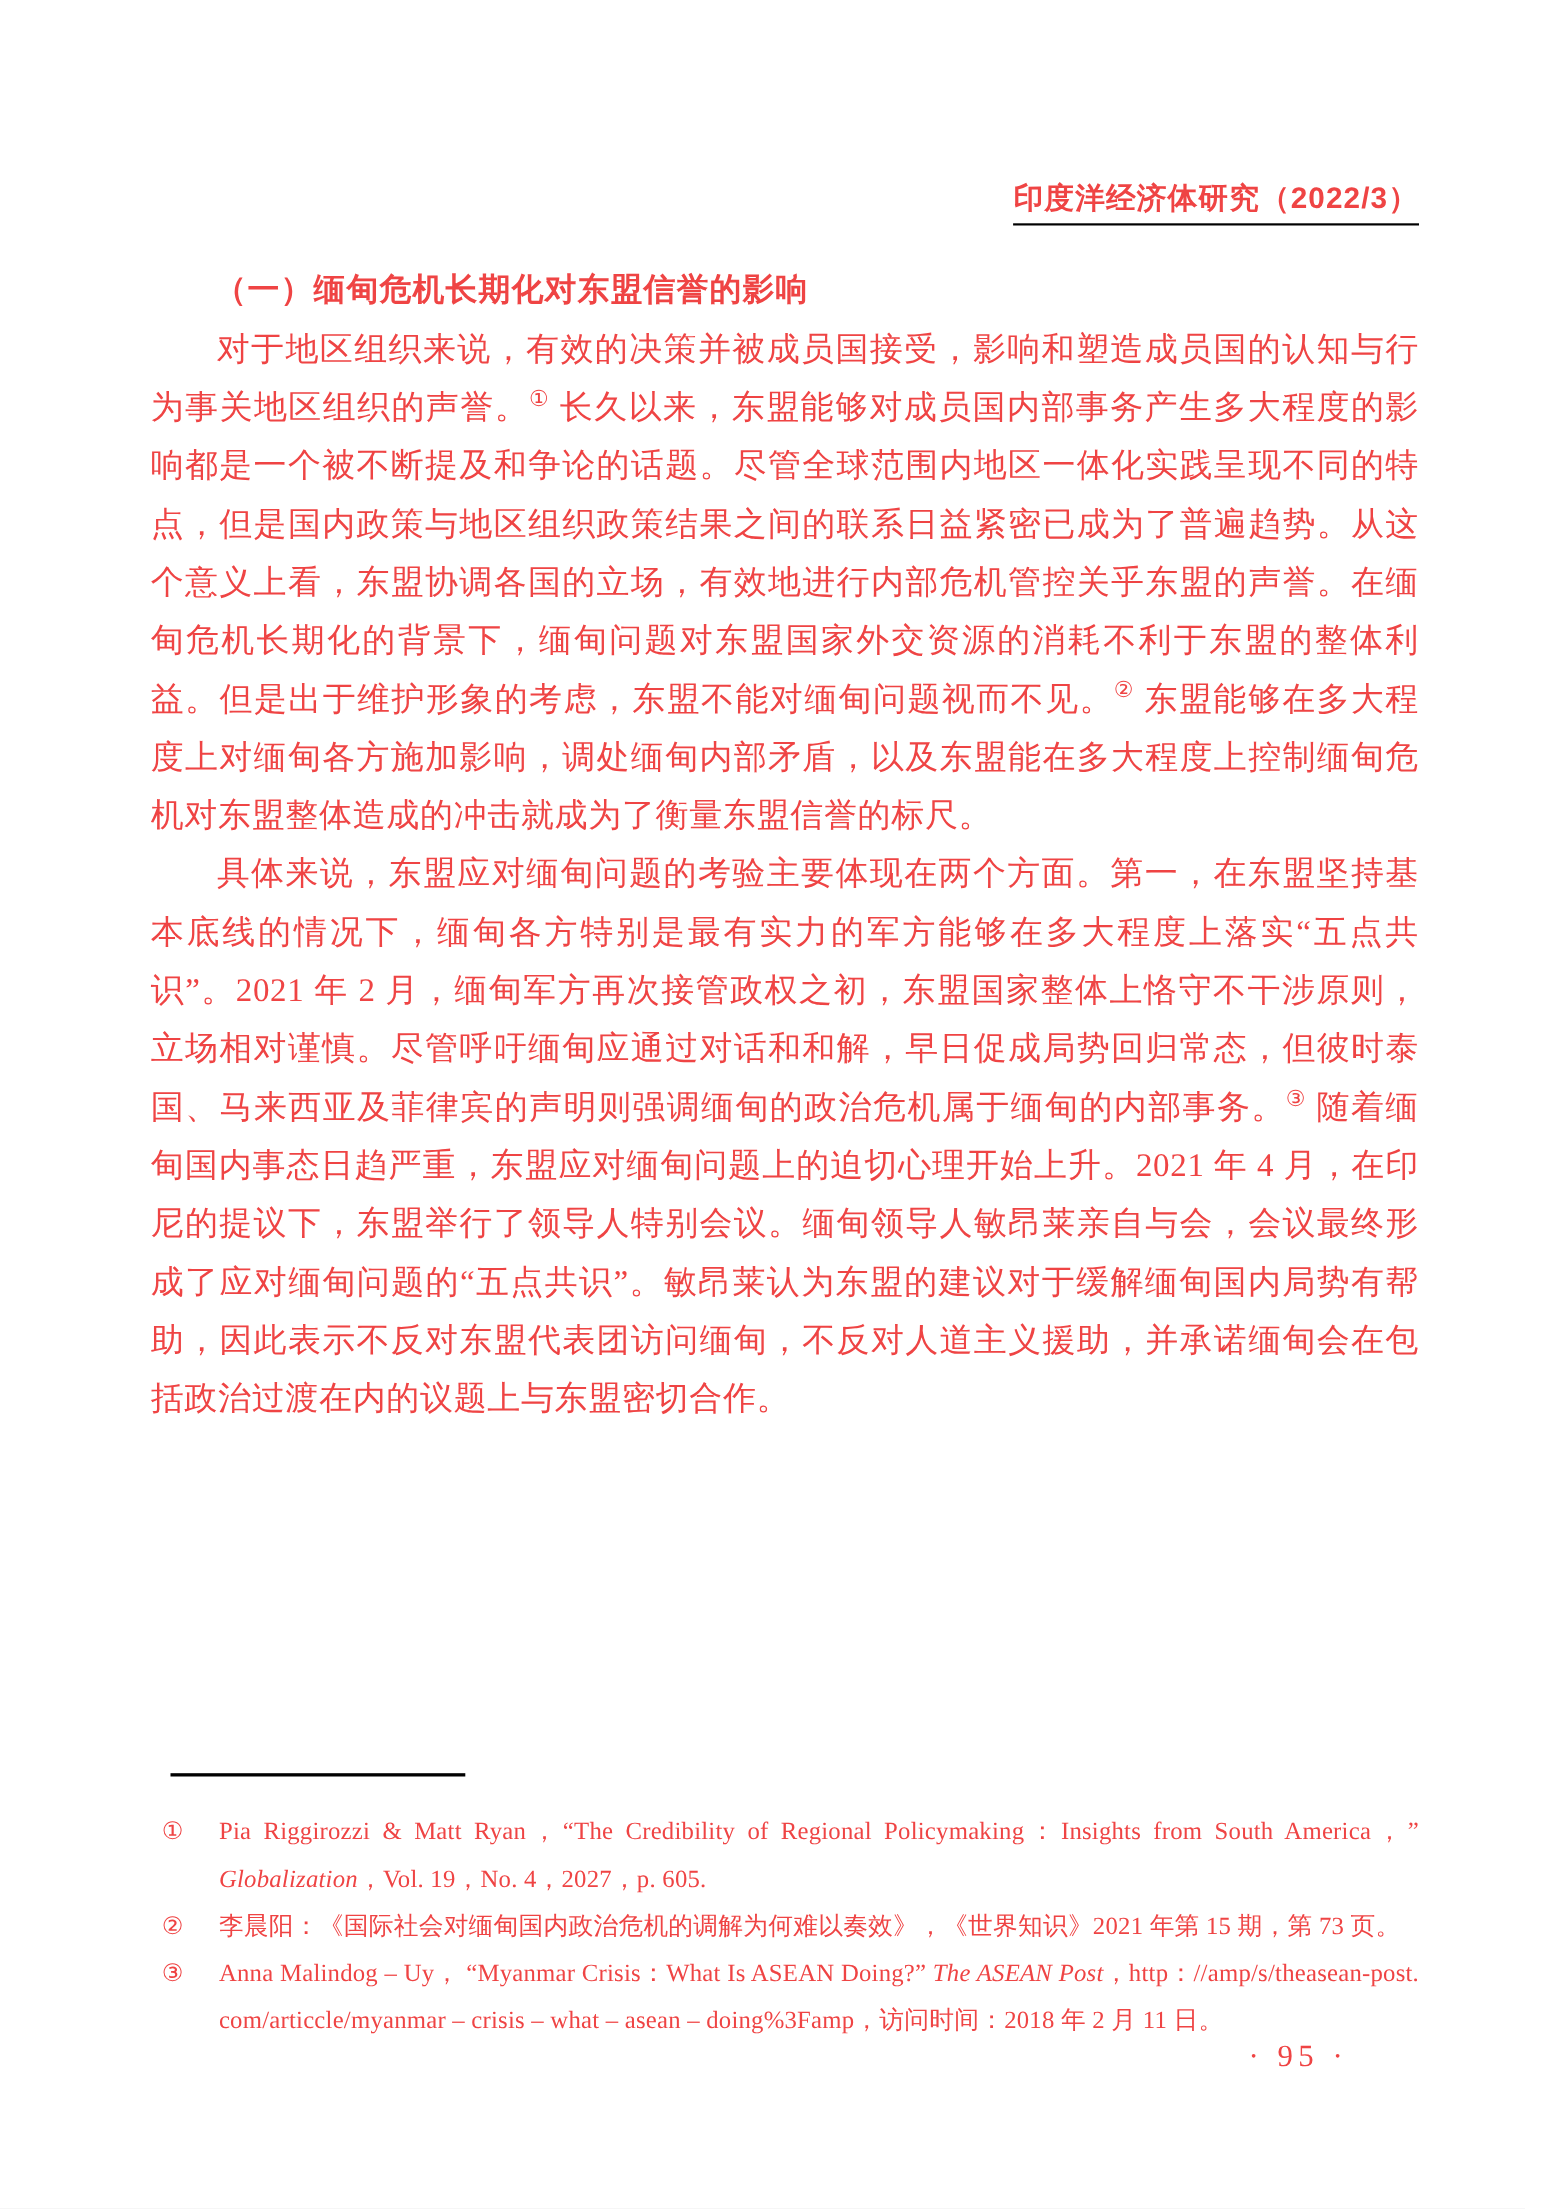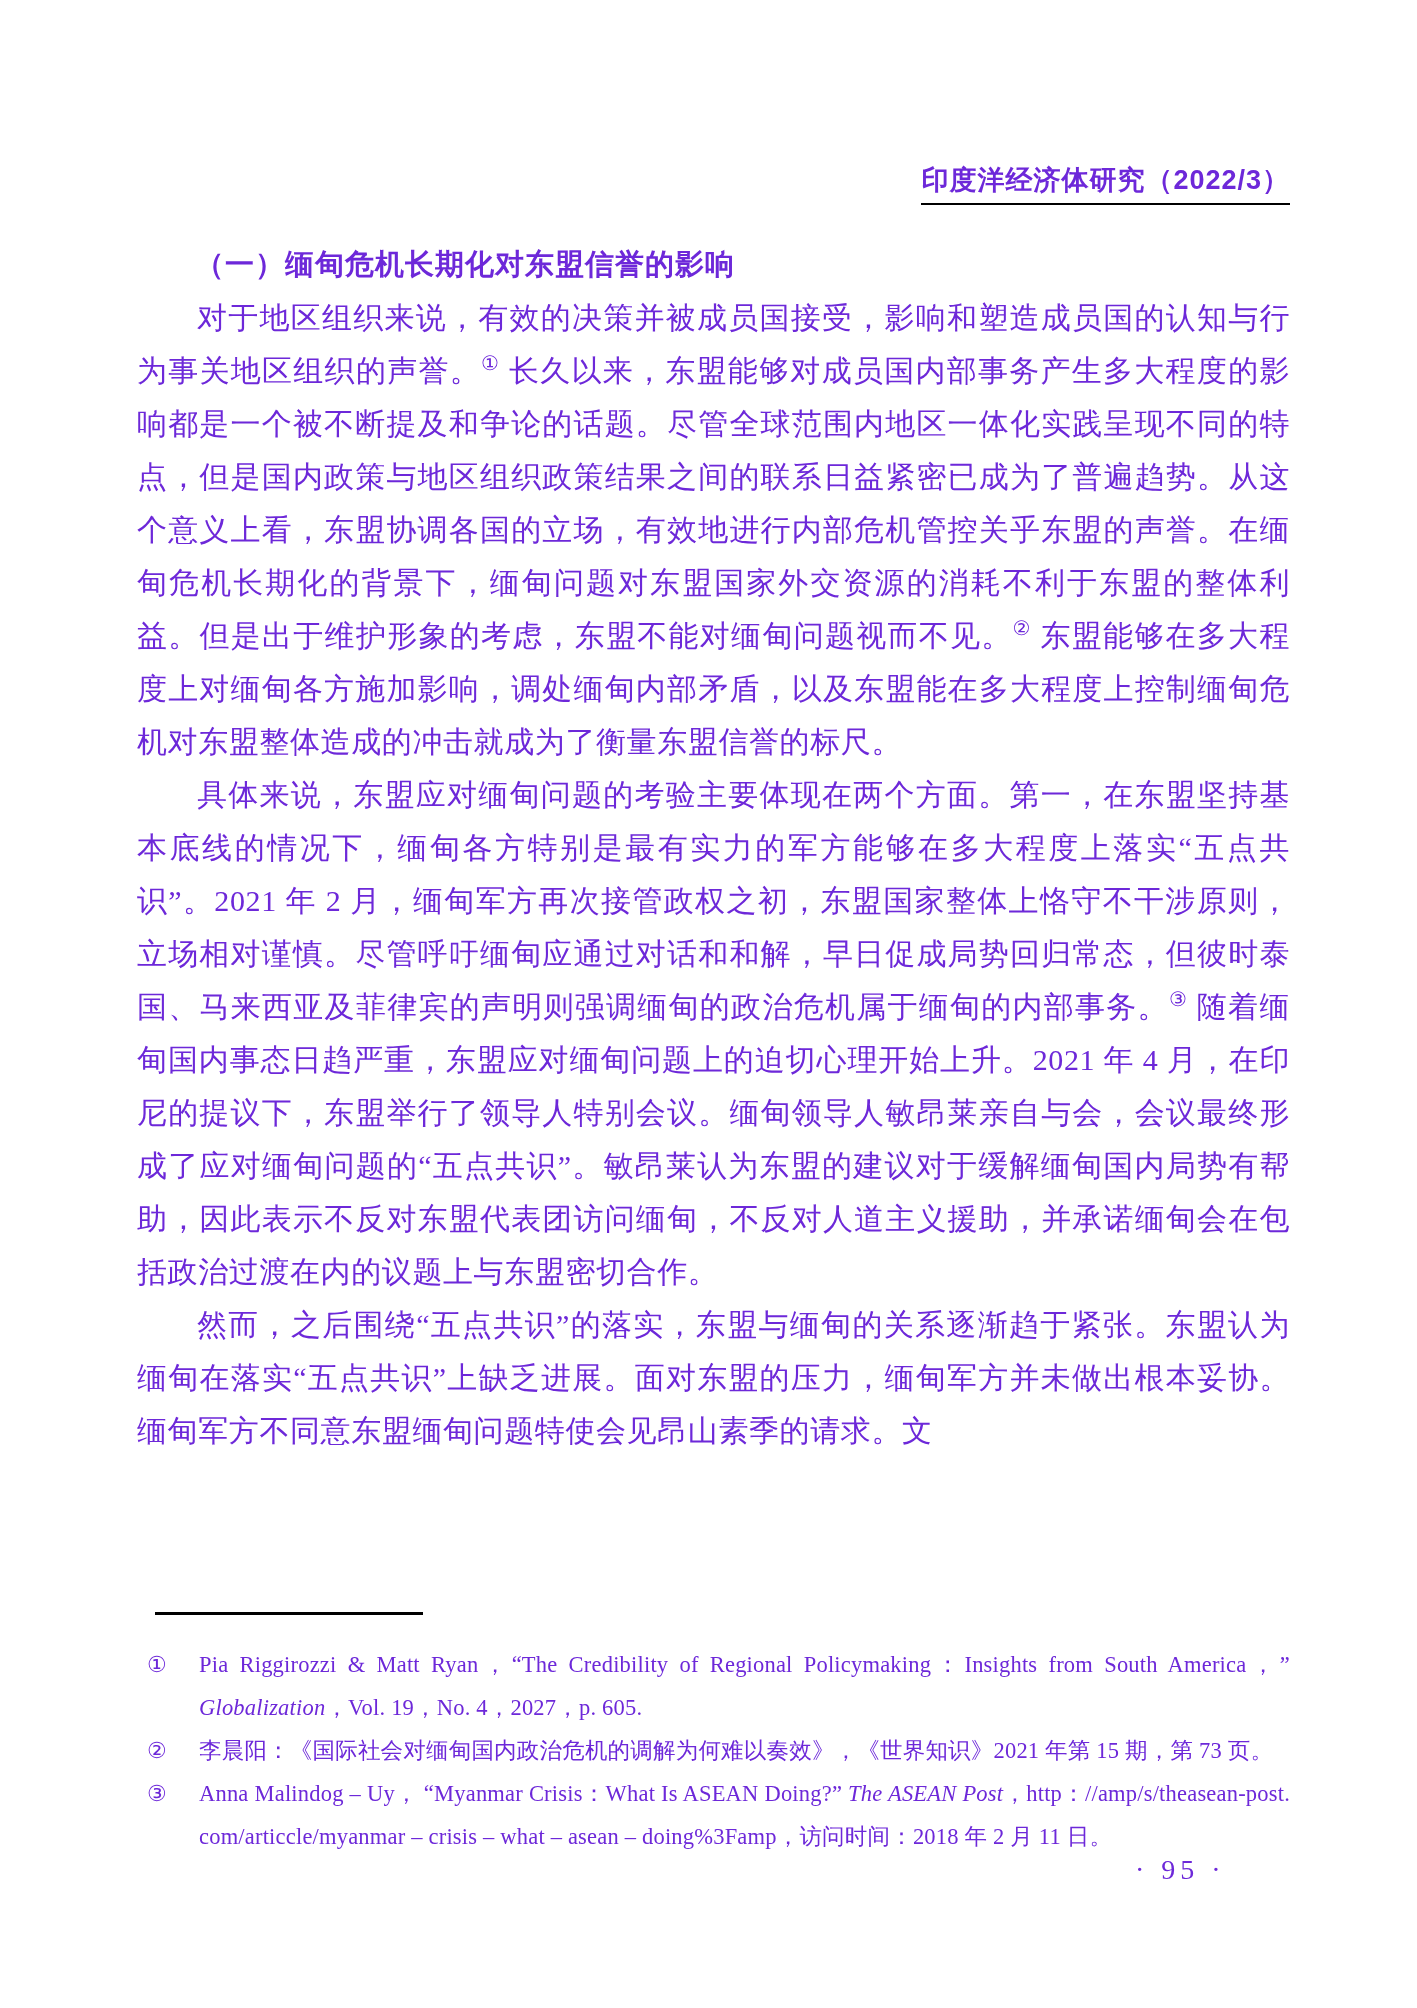--- a/index.html
+++ b/index.html
@@ -1,21 +1,21 @@
 <!DOCTYPE html>
 <html><head>
 <meta charset="utf-8">
 <style>
   html,body{margin:0;padding:0;background:#e8e8e8;}
   .page{
     position:relative;
     width:1417px;height:2008px;
     margin:0 auto;
     background:#ffffff;
-    color:#6d28d9;
+    color:#ef4444;
     font-family:"Liberation Serif", serif;
     overflow:hidden;
   }
   
   .header{
     position:absolute;
     top:162px;right:127px;
   }
   .header-text{
     display:inline-block;
@@ -101,21 +101,20 @@
 
   <div class="header">
     <span class="header-text">印度洋经济体研究（2022/3）</span>
   </div>
 
   <div class="body">
     <h3 class="section-heading">（一）缅甸危机长期化对东盟信誉的影响</h3>
     <div id="paragraphs">
         <p class="para"><span>对于地区组织来说，有效的决策并被成员国接受，影响和塑造成员国的认知与行为事关地区组织的声誉。</span><sup class="fn-ref">①</sup><span> 长久以来，东盟能够对成员国内部事务产生多大程度的影响都是一个被不断提及和争论的话题。尽管全球范围内地区一体化实践呈现不同的特点，但是国内政策与地区组织政策结果之间的联系日益紧密已成为了普遍趋势。从这个意义上看，东盟协调各国的立场，有效地进行内部危机管控关乎东盟的声誉。在缅甸危机长期化的背景下，缅甸问题对东盟国家外交资源的消耗不利于东盟的整体利益。但是出于维护形象的考虑，东盟不能对缅甸问题视而不见。</span><sup class="fn-ref">②</sup><span> 东盟能够在多大程度上对缅甸各方施加影响，调处缅甸内部矛盾，以及东盟能在多大程度上控制缅甸危机对东盟整体造成的冲击就成为了衡量东盟信誉的标尺。</span></p>
         <p class="para"><span>具体来说，东盟应对缅甸问题的考验主要体现在两个方面。第一，在东盟坚持基本底线的情况下，缅甸各方特别是最有实力的军方能够在多大程度上落实“五点共识”。2021 年 2 月，缅甸军方再次接管政权之初，东盟国家整体上恪守不干涉原则，立场相对谨慎。尽管呼吁缅甸应通过对话和和解，早日促成局势回归常态，但彼时泰国、马来西亚及菲律宾的声明则强调缅甸的政治危机属于缅甸的内部事务。</span><sup class="fn-ref">③</sup><span> 随着缅甸国内事态日趋严重，东盟应对缅甸问题上的迫切心理开始上升。2021 年 4 月，在印尼的提议下，东盟举行了领导人特别会议。缅甸领导人敏昂莱亲自与会，会议最终形成了应对缅甸问题的“五点共识”。敏昂莱认为东盟的建议对于缓解缅甸国内局势有帮助，因此表示不反对东盟代表团访问缅甸，不反对人道主义援助，并承诺缅甸会在包括政治过渡在内的议题上与东盟密切合作。</span></p>
-        <p class="para"><span>然而，之后围绕“五点共识”的落实，东盟与缅甸的关系逐渐趋于紧张。东盟认为缅甸在落实“五点共识”上缺乏进展。面对东盟的压力，缅甸军方并未做出根本妥协。缅甸军方不同意东盟缅甸问题特使会见昂山素季的请求。文</span></p>
       </div>
   </div>
 
   <div class="footnotes">
     <div class="fn-rule"></div>
     <div id="footnote-list">
         <div class="footnote">
           <span class="fn-marker">①</span>
           <span class="fn-text"><span>Pia Riggirozzi &amp; Matt Ryan，“The Credibility of Regional Policymaking：Insights from South America，” </span><em>Globalization</em><span>，Vol. 19，No. 4，2027，p. 605.</span></span>
         </div>

